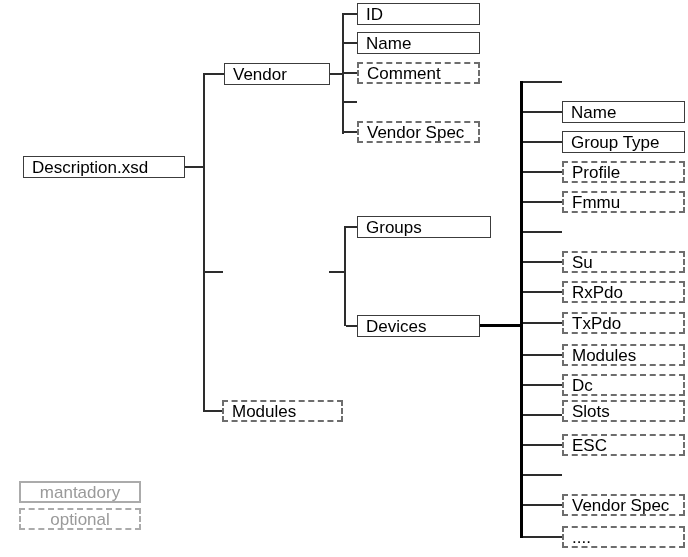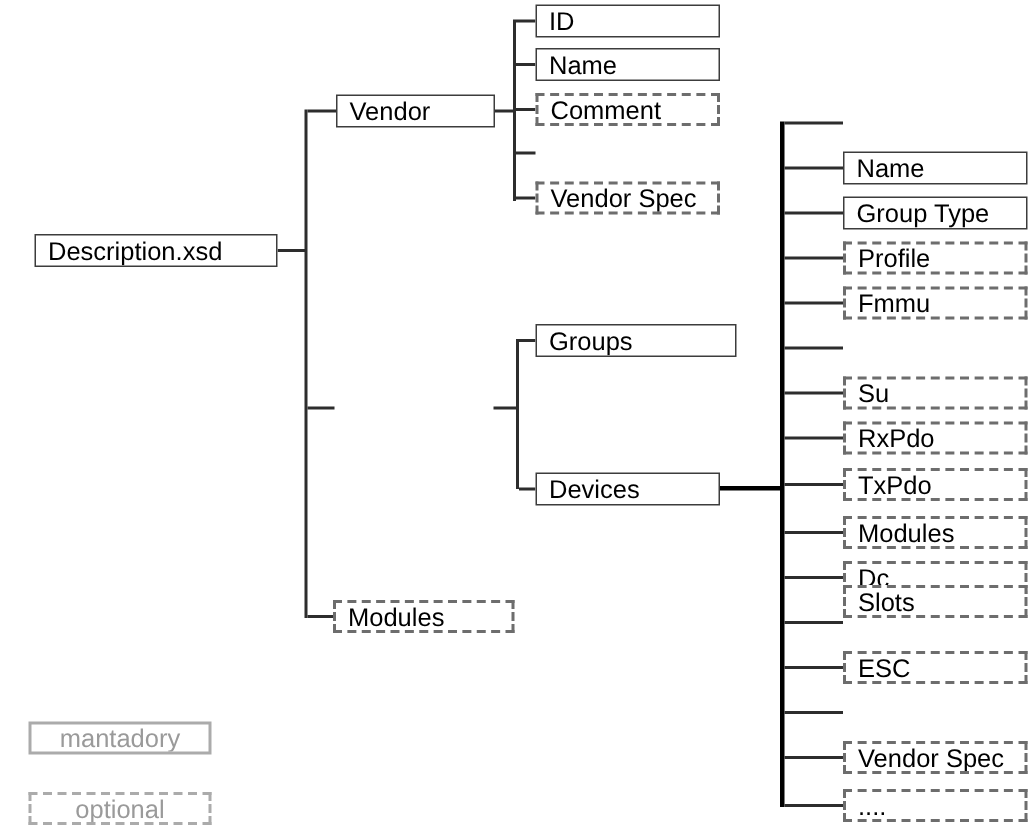--- a/index.html
+++ b/index.html
@@ -9,21 +9,21 @@
   }
   .node{
     position:absolute;height:22px;box-sizing:border-box;background:#ffffff;
     display:flex;align-items:center;padding-left:8px;
     font-size:17px;color:#000;white-space:nowrap;overflow:hidden;line-height:1;
   }
   .solid{border:1.5px solid #3c3c3c;}
   .dashed{border:2px dashed #6d6d6d;}
   .legend-box{justify-content:center;padding-left:0;color:#9a9a9a;}
   .legend-solid{border:2px solid #ababab;}
-  .legend-dashed{border:2px dashed #ababab;margin-top:20px;}
+  .legend-dashed{border:2px dashed #ababab;}
   .ln{position:absolute;display:block;background:#2d2d2d;}
   .ln.thick{background:#000;}
 </style>
 </head>
 <body>
 
 <div class="canvas">
 
   <i class="ln" style="left:185px;top:166px;width:19px;height:2px"></i>
   <i class="ln" style="left:203px;top:73px;width:2px;height:339px"></i>
@@ -78,21 +78,21 @@
 
   <div class="node solid" style="left:562px;top:101px;width:123px">Name</div>
   <div class="node solid" style="left:562px;top:131px;width:123px">Group Type</div>
   <div class="node dashed" style="left:562px;top:191px;width:123px">Fmmu</div>
   <div class="node dashed" style="left:562px;top:161px;width:123px">Profile</div>
   <div class="node dashed" style="left:562px;top:281px;width:123px">RxPdo</div>
   <div class="node dashed" style="left:562px;top:251px;width:123px">Su</div>
   <div class="node dashed" style="left:562px;top:312px;width:123px">TxPdo</div>
   <div class="node dashed" style="left:562px;top:344px;width:123px">Modules</div>
   <div class="node dashed" style="left:562px;top:374px;width:123px">Dc</div>
-  <div class="node dashed" style="left:562px;top:390px;width:123px">Slots</div>
+  <div class="node dashed" style="left:562px;top:400px;width:123px">Slots</div>
   <div class="node dashed" style="left:562px;top:434px;width:123px">ESC</div>
   <div class="node dashed" style="left:562px;top:494px;width:123px">Vendor Spec</div>
   <div class="node dashed" style="left:562px;top:526px;width:123px">....</div>
 
   <div class="node legend-box legend-solid" style="left:19px;top:481px;width:122px">mantadory</div>
   <div class="node legend-box legend-dashed" style="left:19px;top:508px;width:122px">optional</div>
 
 </div>
 
 </body></html>

